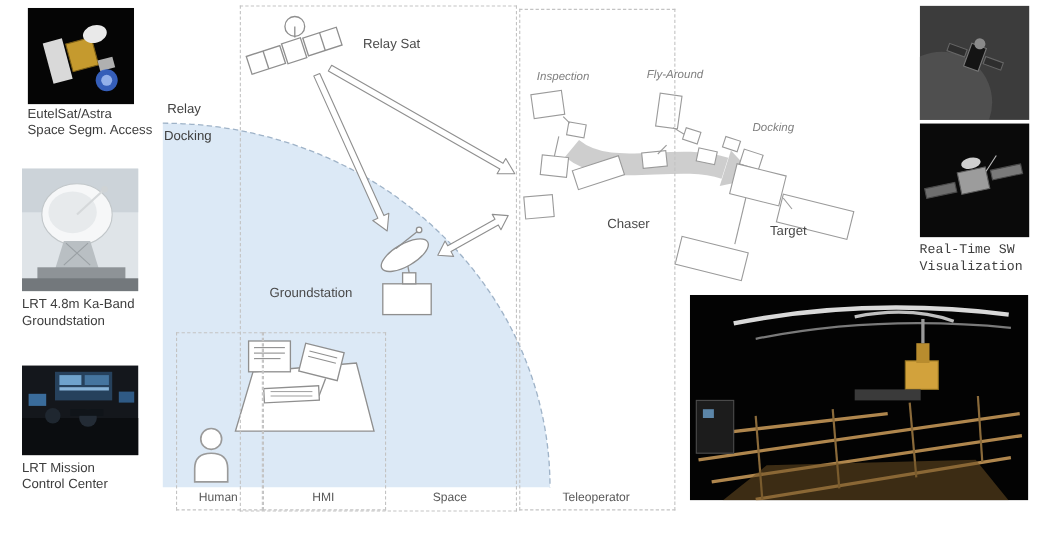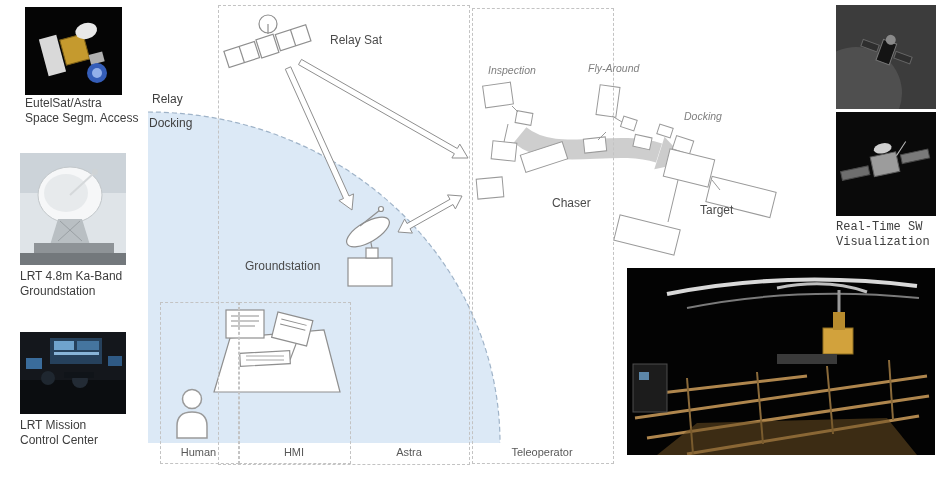--- a/index.html
+++ b/index.html
@@ -117,21 +117,21 @@
   <div class="sk-label" style="left:245px;top:259px;">Groundstation</div>
   <div class="sk-label" style="left:552px;top:196px;">Chaser</div>
   <div class="sk-label" style="left:700px;top:203px;">Target</div>
 
   <div class="phase-label" style="left:488px;top:64px;">Inspection</div>
   <div class="phase-label" style="left:588px;top:62px;">Fly-Around</div>
   <div class="phase-label" style="left:684px;top:110px;">Docking</div>
 
   <div class="col-label" style="left:160px;width:77px;top:446px;">Human</div>
   <div class="col-label" style="left:239px;width:110px;top:446px;">HMI</div>
-  <div class="col-label" style="left:350px;width:118px;top:446px;">Astra</div>
+  <div class="col-label" style="left:350px;width:118px;top:446px;">Space</div>
   <div class="col-label" style="left:472px;width:140px;top:446px;">Teleoperator</div>
 
   <div class="photo" style="left:25px;top:7px;width:97px;height:88px;">
     <svg width="97" height="88">
       <rect width="97" height="88" fill="#050505"></rect>
       <g transform="rotate(-15 48 44)">
         <rect x="18" y="24" width="18" height="38" fill="#d9d9d9"></rect>
         <rect x="38" y="30" width="24" height="26" fill="#c59a2e" stroke="#7c5f16"></rect>
         <ellipse cx="66" cy="28" rx="11" ry="8" fill="#e9e9e9"></ellipse>
         <rect x="62" y="52" width="14" height="10" fill="#b0b0b0"></rect>

